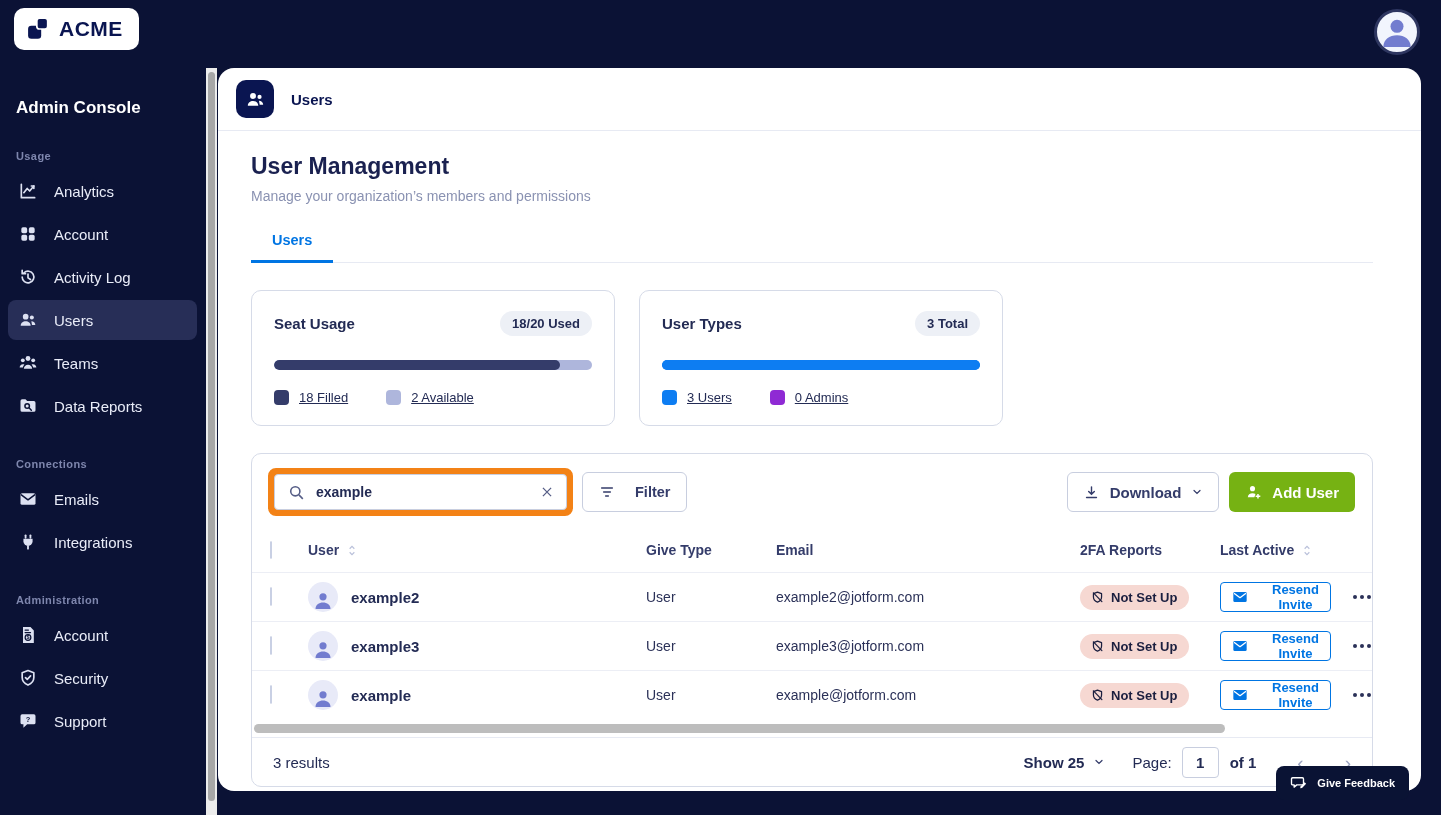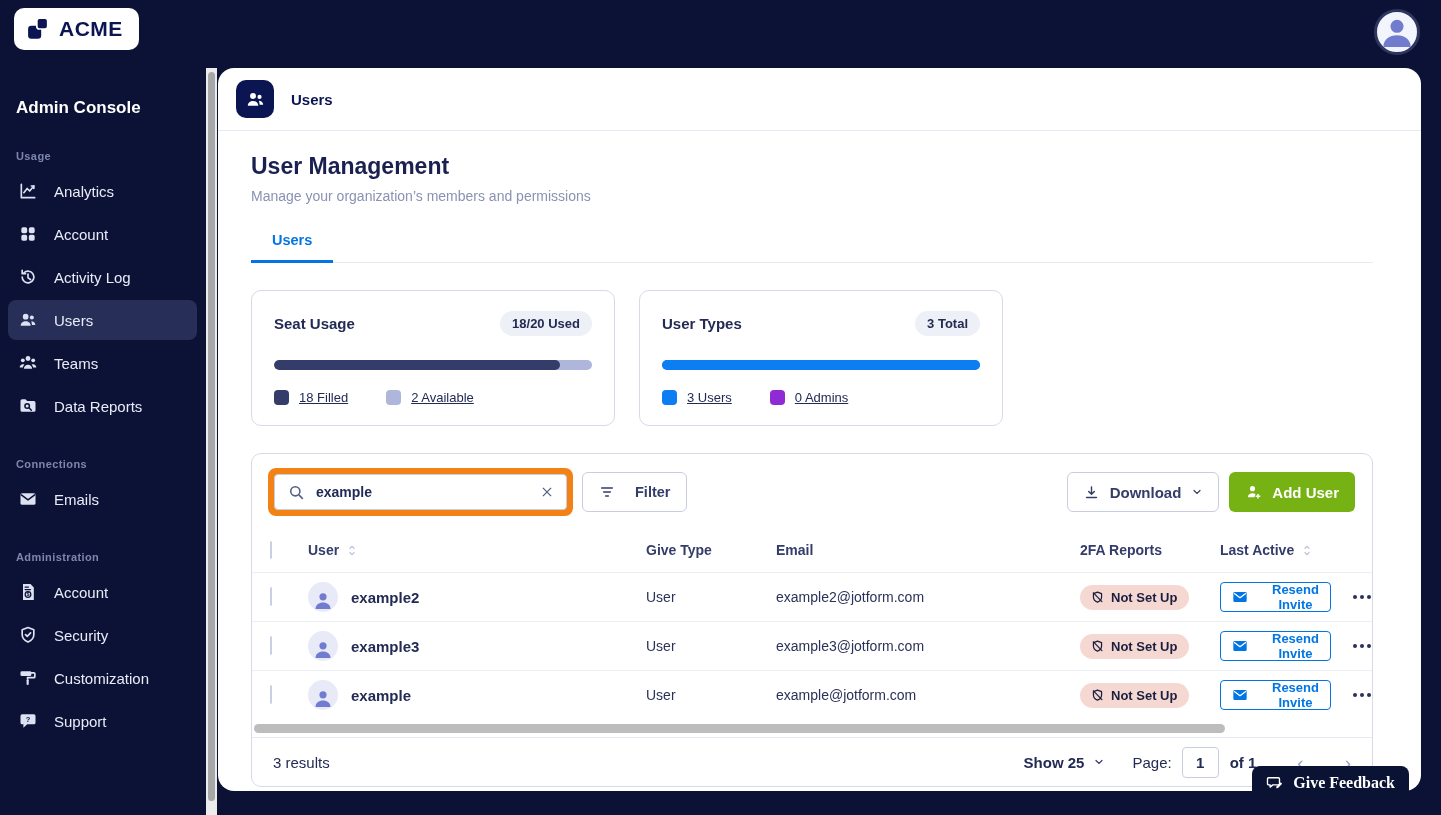--- a/index.html
+++ b/index.html
@@ -109,21 +109,21 @@
   .page-label { margin-left:27px; font-size:15px; color:#232B54; }
   .page-input { margin-left:10px; width:37px; height:31px; border:1px solid #C8CEDF; border-radius:4px;
                 text-align:center; font-family:inherit; font-size:15px; font-weight:600; color:#232B54; outline:none; }
   .of-label { margin-left:11px; font-size:15px; font-weight:600; color:#232B54; }
   .pg-chev { margin-left:41px; color:#9AA2C0; font-size:19px; cursor:pointer; line-height:1; }
 
   
   .feedback-btn {
     position:absolute; right:32px; top:766px; height:34px; z-index:5;
     background:#0A1334; border-radius:8px; border:none; color:#fff; cursor:pointer;
-    display:flex; align-items:center; gap:9px; padding:0 14px; font-family:Liberation Serif, serif; font-size:16px; font-weight:600;
+    display:flex; align-items:center; gap:9px; padding:0 14px; font-family:Liberation Sans, sans-serif; font-size:11px; font-weight:600;
   }
 </style>
 </head>
 <body>
 
 <div class="topbar">
   <div class="logo-pill">
     <span class="icon">
       <svg width="26" height="24" viewBox="0 0 22 22">
         <rect x="1" y="8" width="12" height="12" rx="3" fill="#0A1551"></rect>
@@ -212,50 +212,51 @@
       <div class="sb-section-label">Connections</div>
       <div class="sb-item">
         <span class="icon">
           <svg width="20" height="20" viewBox="0 0 24 24">
             <rect x="3" y="5" width="18" height="14" rx="2" fill="currentColor"></rect>
             <path d="M4 7l8 6 8-6" fill="none" stroke="#0B1235" stroke-width="1.8" stroke-linecap="round" stroke-linejoin="round"></path>
           </svg>
         </span>
         <span>Emails</span>
       </div>
+      <div class="sb-item">
+        <span class="icon">
+          <svg width="20" height="20" viewBox="0 0 24 24" fill="currentColor">
+            <rect x="8" y="3" width="2.2" height="5" rx="1"></rect>
+            <rect x="13.8" y="3" width="2.2" height="5" rx="1"></rect>
+            <path d="M6.5 8h11v3.2a5.5 5.5 0 0 1-11 0z"></path>
+            <rect x="10.9" y="16" width="2.2" height="5" rx="1"></rect>
+          </svg>
+        </span>
+        <span>Integrations</span>
+      </div>
       <div class="sb-section-label">Administration</div>
       <div class="sb-item">
         <span class="icon">
           <svg width="20" height="20" viewBox="0 0 24 24">
             <path d="M6 2.5h9l4 4V21.5H6z" fill="currentColor"></path>
             <path d="M8.5 6h4M8.5 9h6.5" stroke="#0B1235" stroke-width="1.5" stroke-linecap="round"></path>
             <circle cx="12" cy="15" r="3.4" fill="none" stroke="#0B1235" stroke-width="1.5"></circle>
             <text x="12" y="17.3" font-size="6.5" font-weight="bold" fill="#0B1235" text-anchor="middle">$</text>
           </svg>
         </span>
         <span>Account</span>
       </div>
       <div class="sb-item">
         <span class="icon">
           <svg width="20" height="20" viewBox="0 0 24 24" fill="none" stroke="currentColor" stroke-width="2" stroke-linecap="round" stroke-linejoin="round">
             <path d="M12 3l7 2.8v5.6c0 4.4-2.9 7.3-7 9.1-4.1-1.8-7-4.7-7-9.1V5.8z"></path>
             <path d="M9 11.6l2.1 2.1 4-4.2"></path>
           </svg>
         </span>
         <span>Security</span>
-      </div>
-      <div class="sb-item">
-        <span class="icon">
-          <svg width="20" height="20" viewBox="0 0 24 24" fill="currentColor">
-            <rect x="3" y="4" width="13" height="5.5" rx="1.5"></rect>
-            <path d="M16 5.8h3a1.2 1.2 0 0 1 1.2 1.2v3.4a1.2 1.2 0 0 1-1.2 1.2h-7.5v1.6" fill="none" stroke="currentColor" stroke-width="2" stroke-linecap="round"></path>
-            <rect x="10.3" y="13.5" width="2.6" height="7" rx="1.2"></rect>
-          </svg>
-        </span>
-        <span>Customization</span>
       </div>
       <div class="sb-item">
         <span class="icon">
           <svg width="20" height="20" viewBox="0 0 24 24">
             <path d="M5 4h14a2 2 0 0 1 2 2v8a2 2 0 0 1-2 2h-8l-4.5 4v-4H5a2 2 0 0 1-2-2V6a2 2 0 0 1 2-2z" fill="currentColor"></path>
             <text x="12" y="13.6" font-size="9" font-weight="bold" fill="#0B1235" text-anchor="middle">?</text>
           </svg>
         </span>
         <span>Support</span>
       </div>

